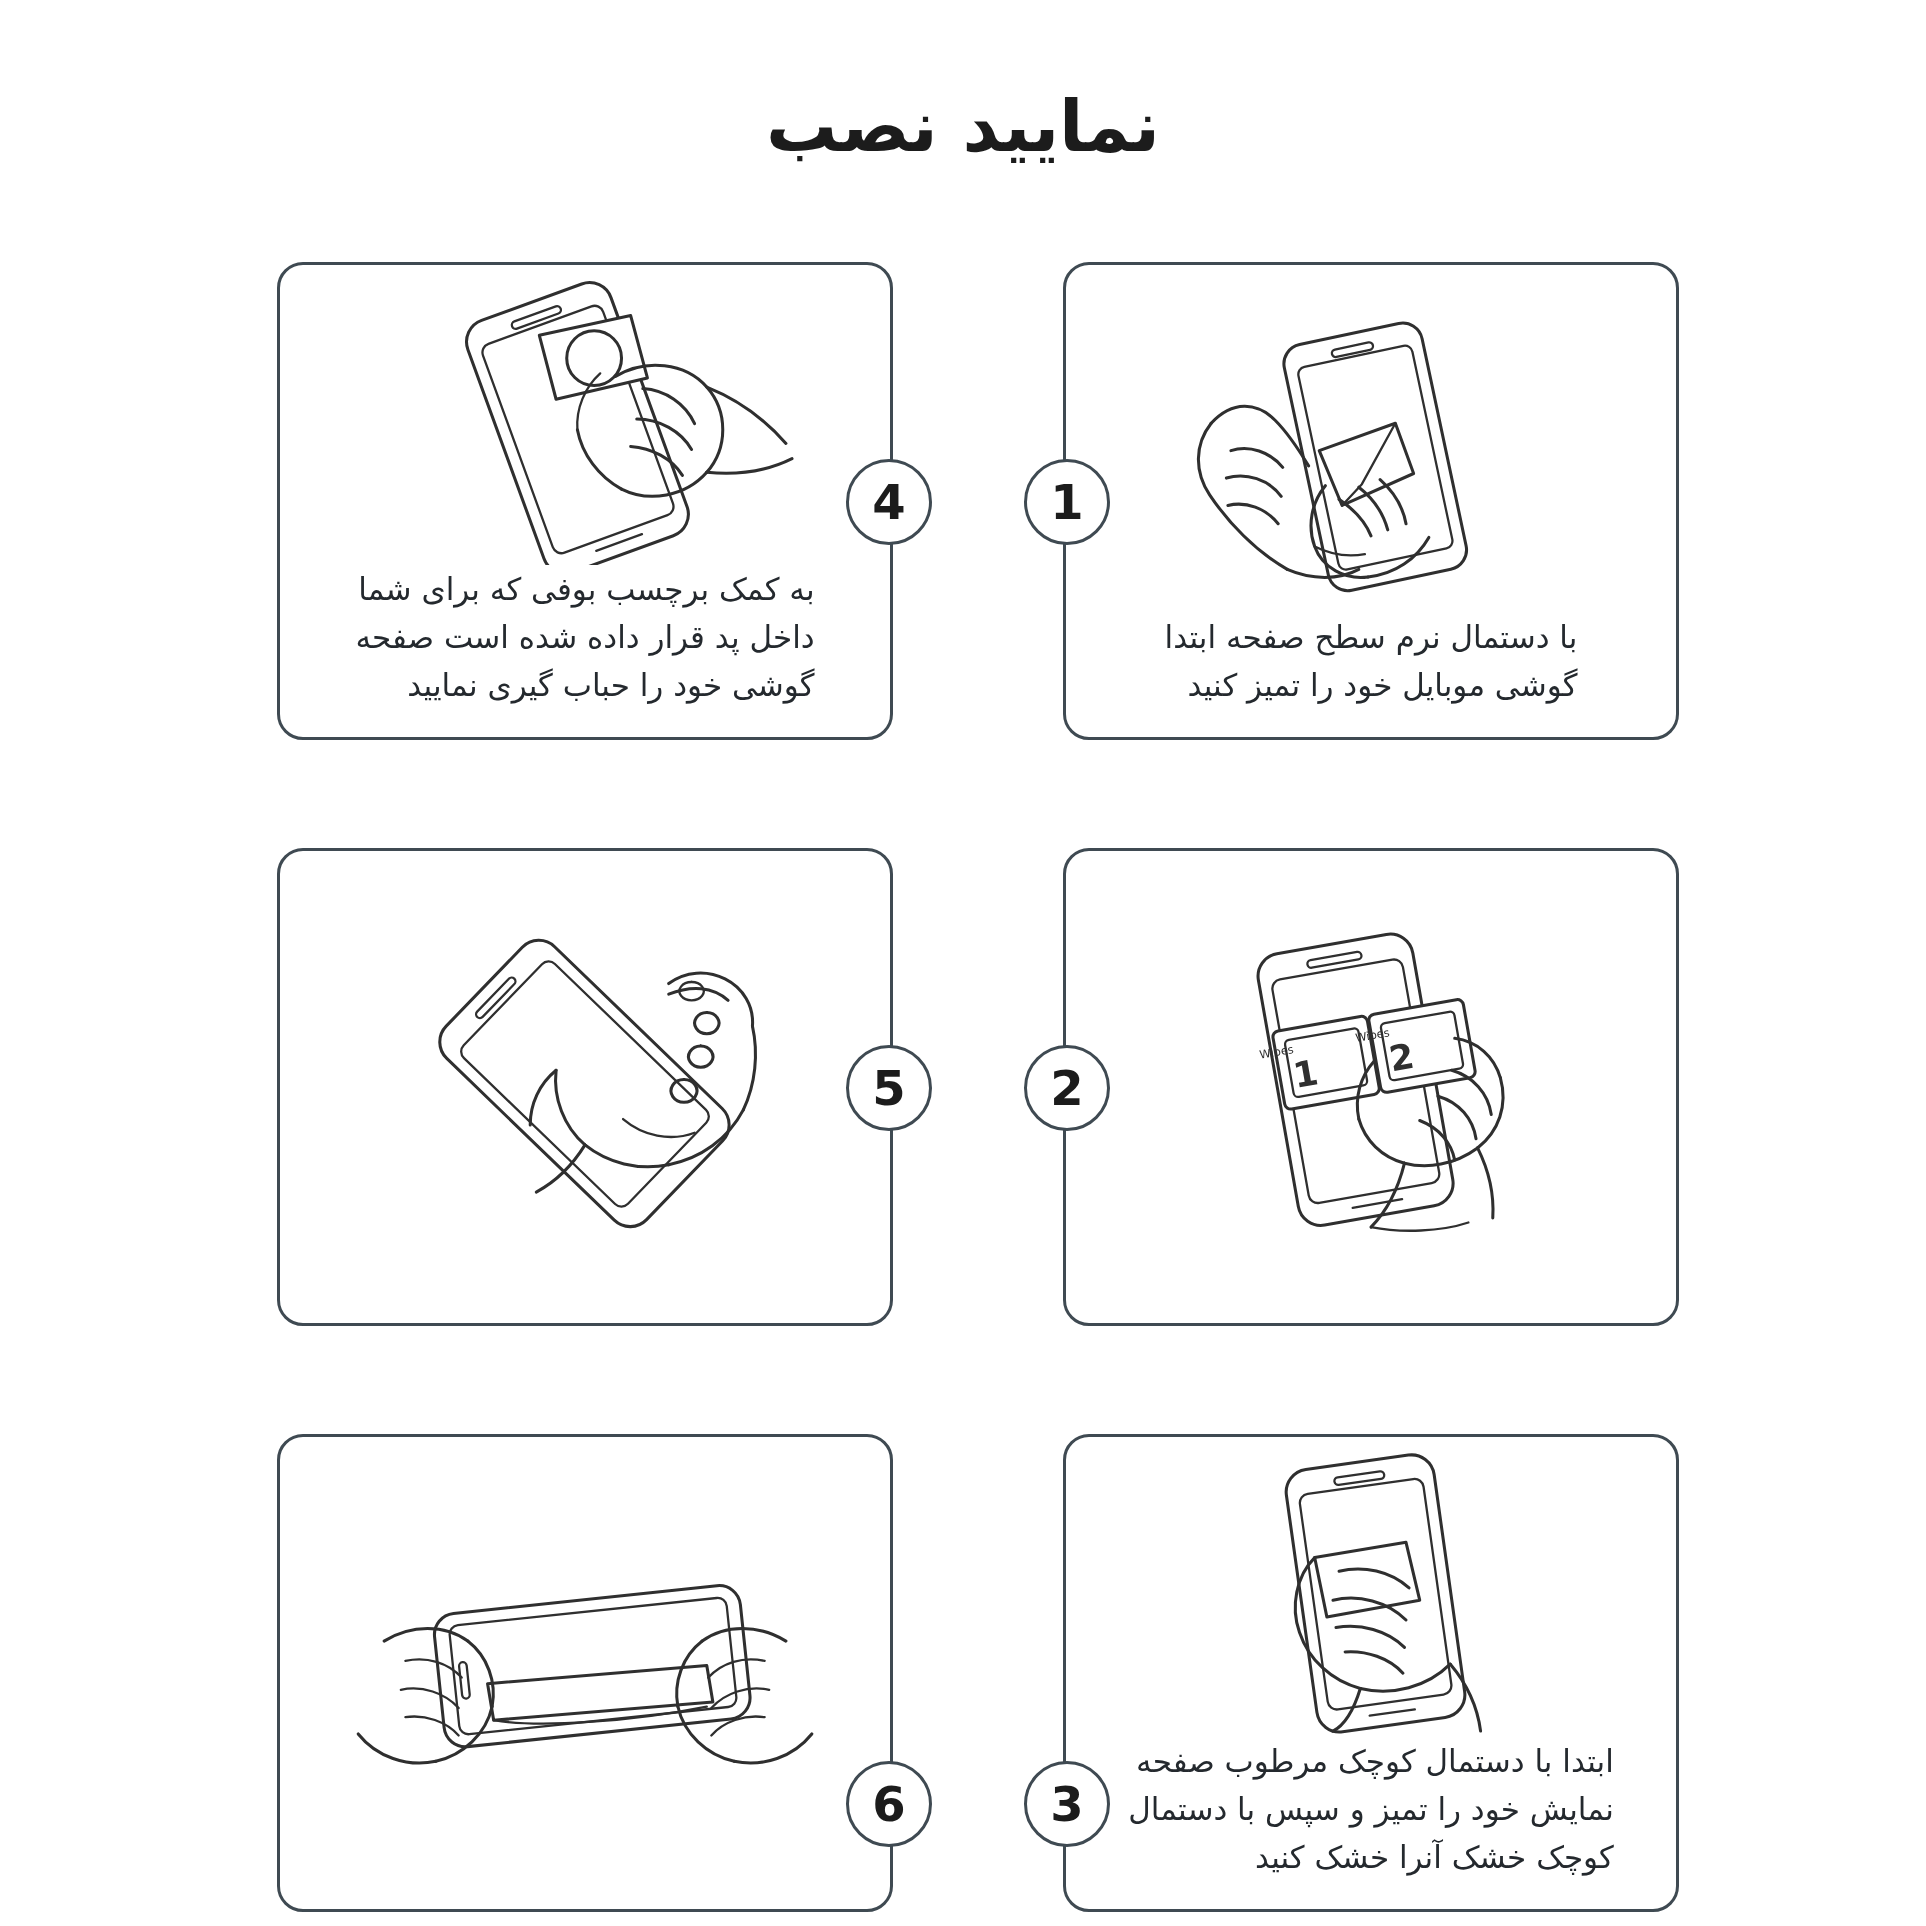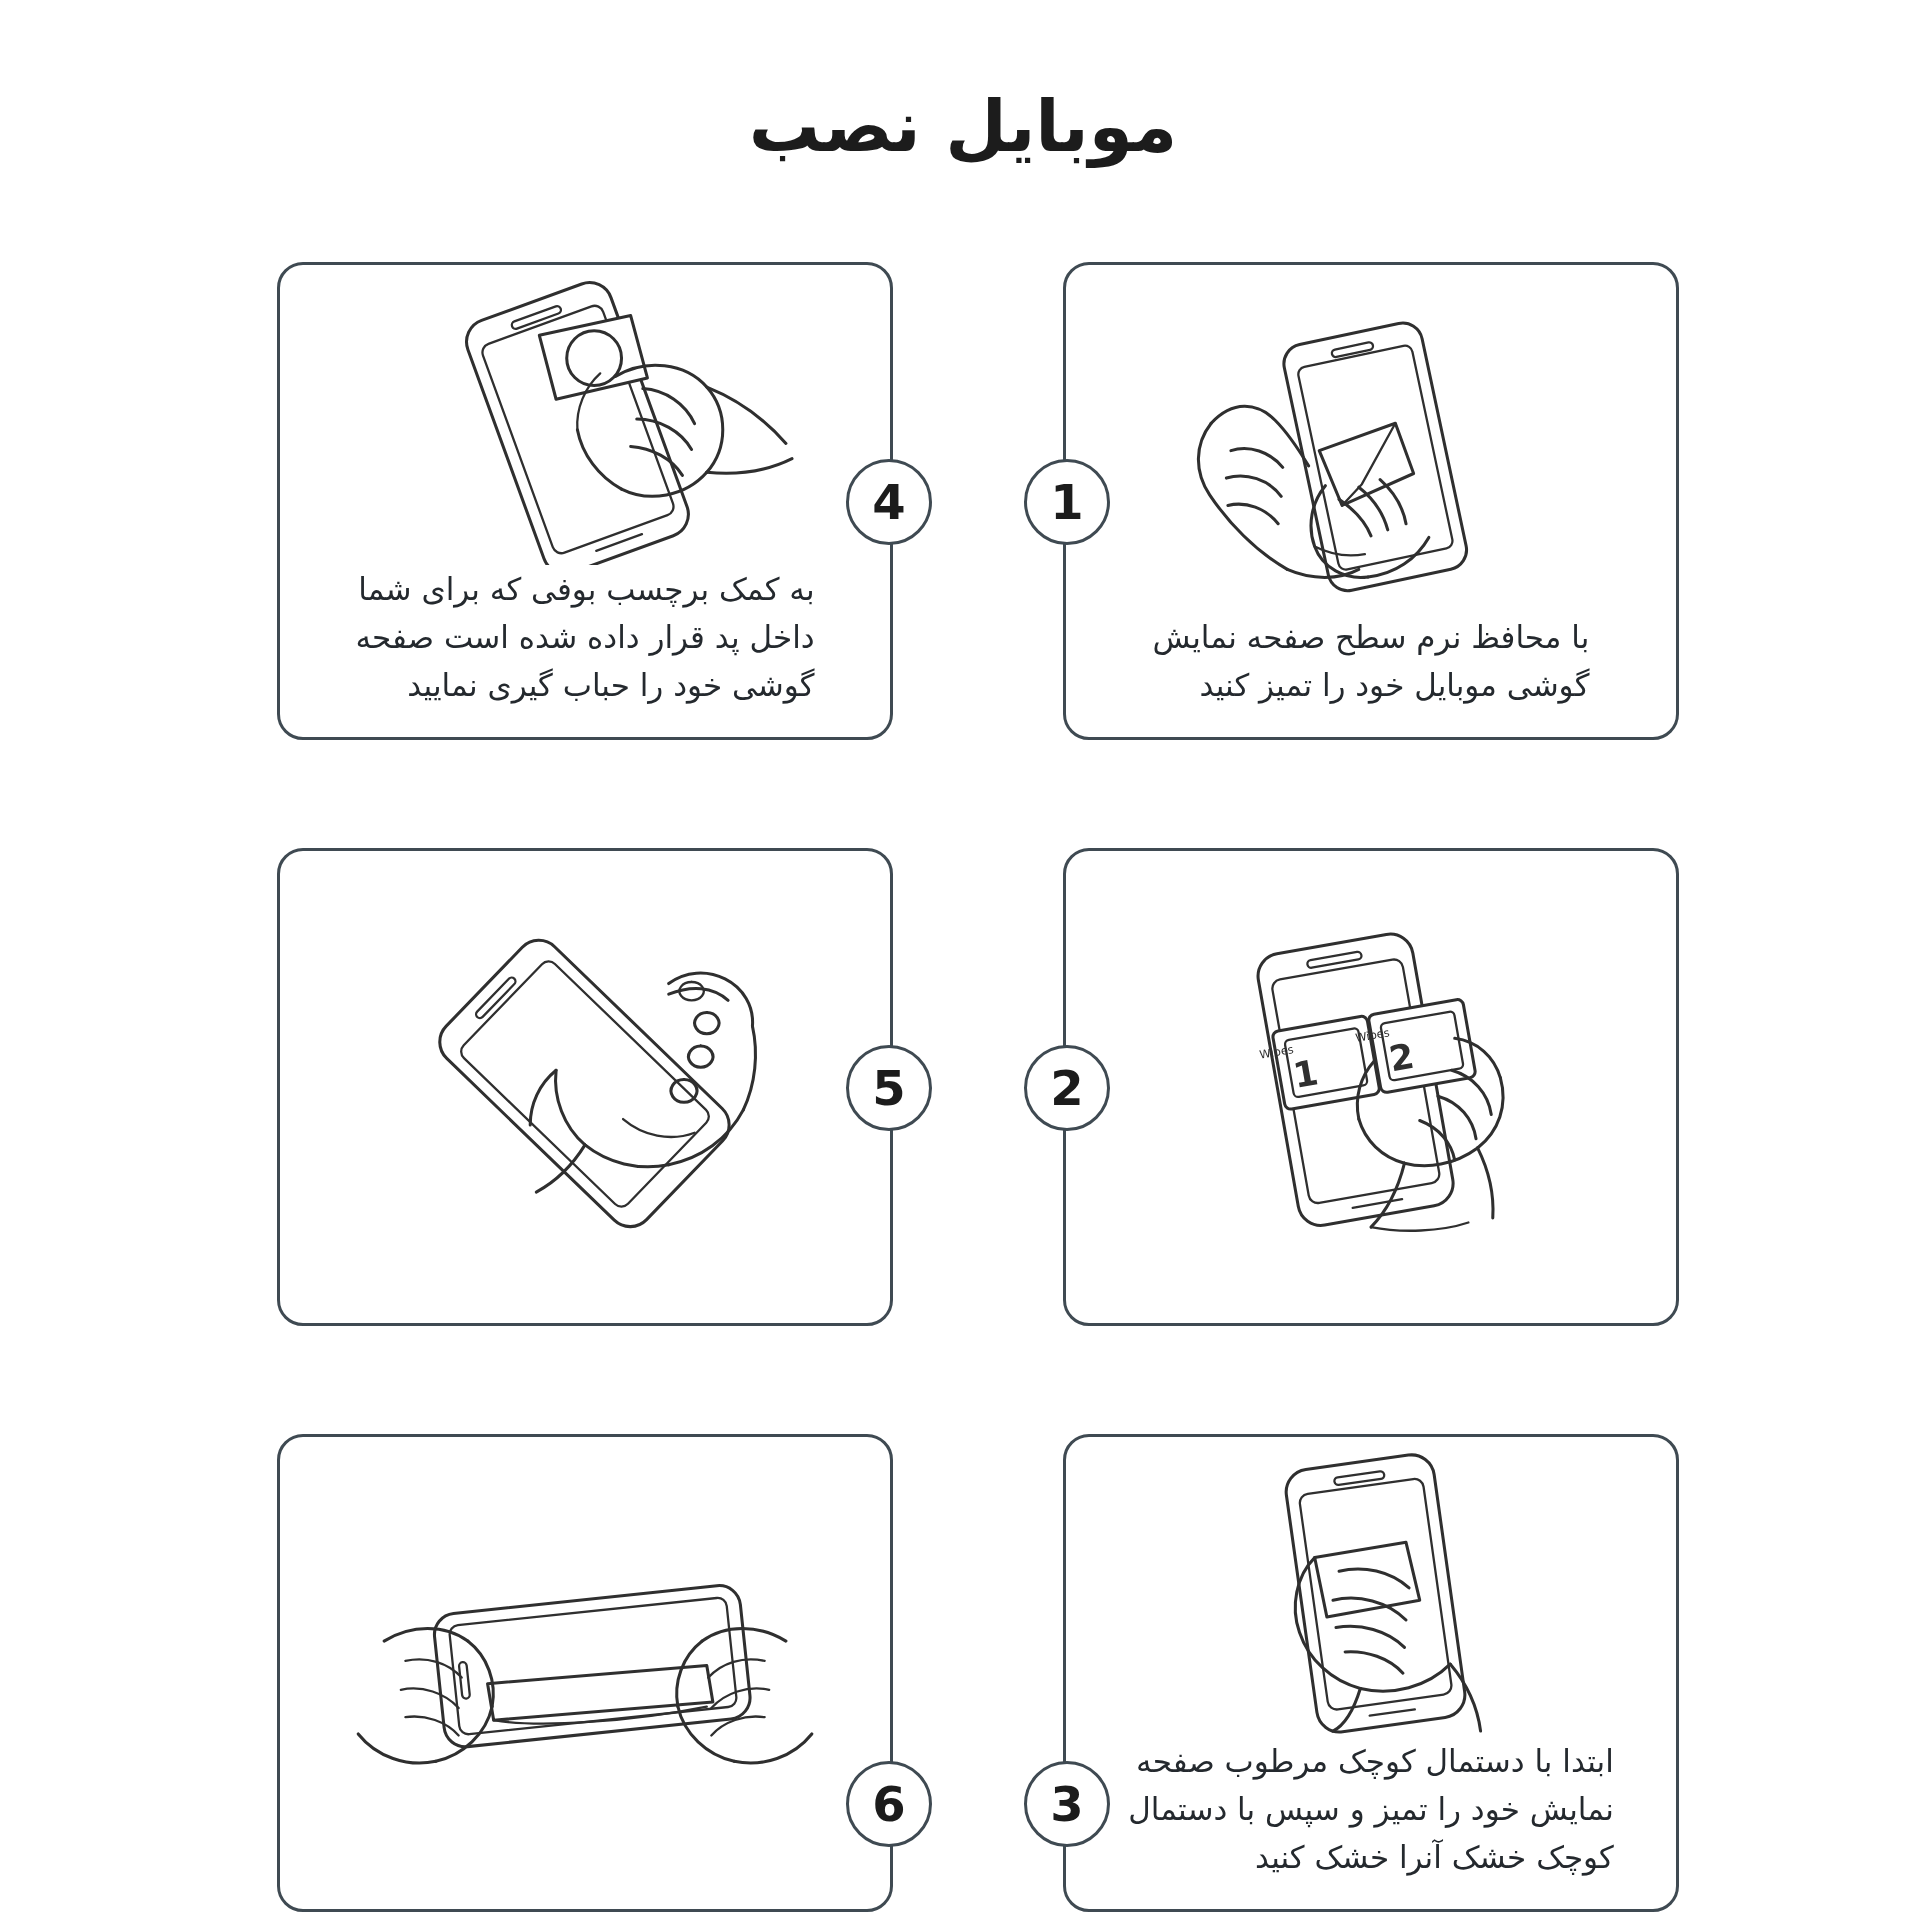--- a/index.html
+++ b/index.html
@@ -113,21 +113,21 @@
   .ln-thin { fill: none; stroke: #2f2f2f; stroke-width: 3; stroke-linecap: round; stroke-linejoin: round; }
   .fill-w { fill: #ffffff; }
   .tiny-txt { font-family: "DejaVu Sans", sans-serif; font-size: 15px; fill: #2f2f2f; }
   .num-txt { font-family: "DejaVu Sans", sans-serif; font-size: 46px; font-weight: 700; fill: #2f2f2f; }
 </style>
 </head>
 <body>
 
 <div class="page">
 
-  <div class="page-title">موبایل نصب</div>
+  <div class="page-title">نمایید نصب</div>
 
   <div class="grid">
 
     <div class="card">
       <div class="badge left">1</div>
       <div class="card-inner">
         <div class="illus">
           <svg viewBox="0 0 720 360" preserveAspectRatio="xMidYMid meet" aria-hidden="true">
 
             <g transform="rotate(-12 360 180)">
@@ -147,21 +147,21 @@
             <path class="ln" d="M250 342 C282 356 318 356 344 342"></path>
 
             <path class="ln" d="M300 232 C282 254 276 284 286 312 C296 340 326 356 356 352"></path>
             <path class="ln" d="M356 352 C392 348 420 328 436 300"></path>
             <path class="ln" d="M318 250 C336 262 352 278 360 298"></path>
             <path class="ln" d="M344 234 C362 248 376 268 382 290"></path>
             <path class="ln" d="M372 224 C390 240 402 260 406 282"></path>
             <path class="ln-thin" d="M286 312 C306 322 330 326 352 322"></path>
           </svg>
         </div>
-        <div class="caption">با محافظ نرم سطح صفحه نمایش
+        <div class="caption">با دستمال نرم سطح صفحه ابتدا
 گوشی موبایل خود را تمیز کنید</div>
       </div>
     </div>
 
     <div class="card">
       <div class="badge right">4</div>
       <div class="card-inner">
         <div class="illus">
           <svg viewBox="0 0 720 360" preserveAspectRatio="xMidYMid meet" aria-hidden="true">
             <g transform="rotate(-20 360 180)">

